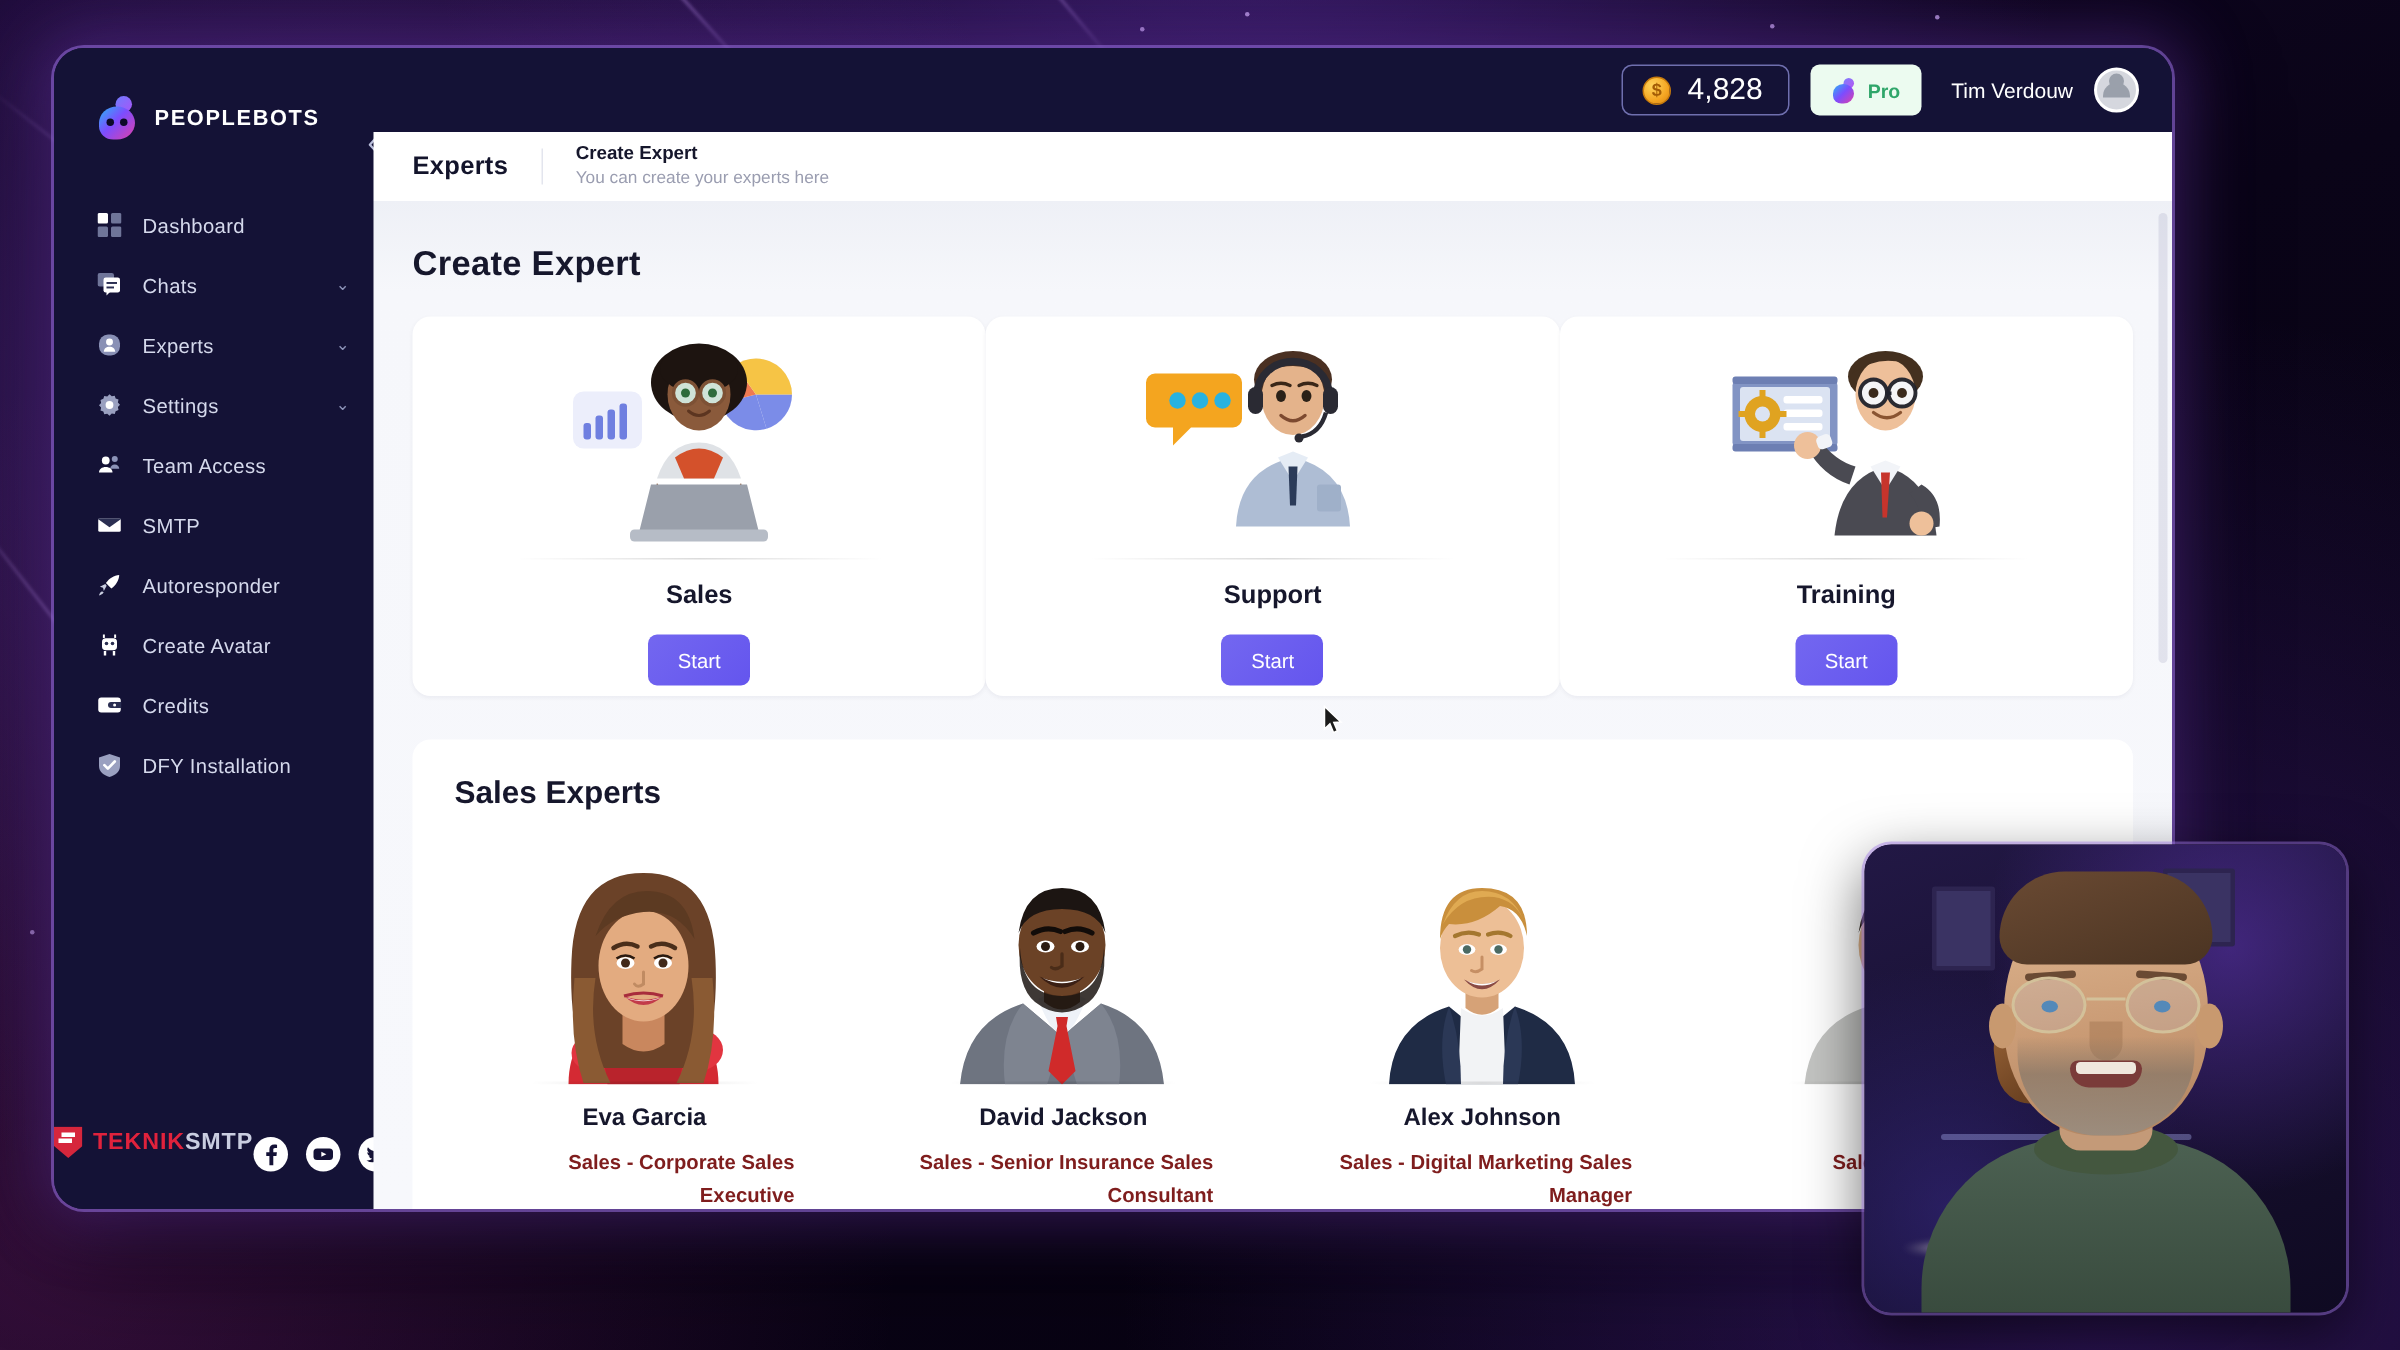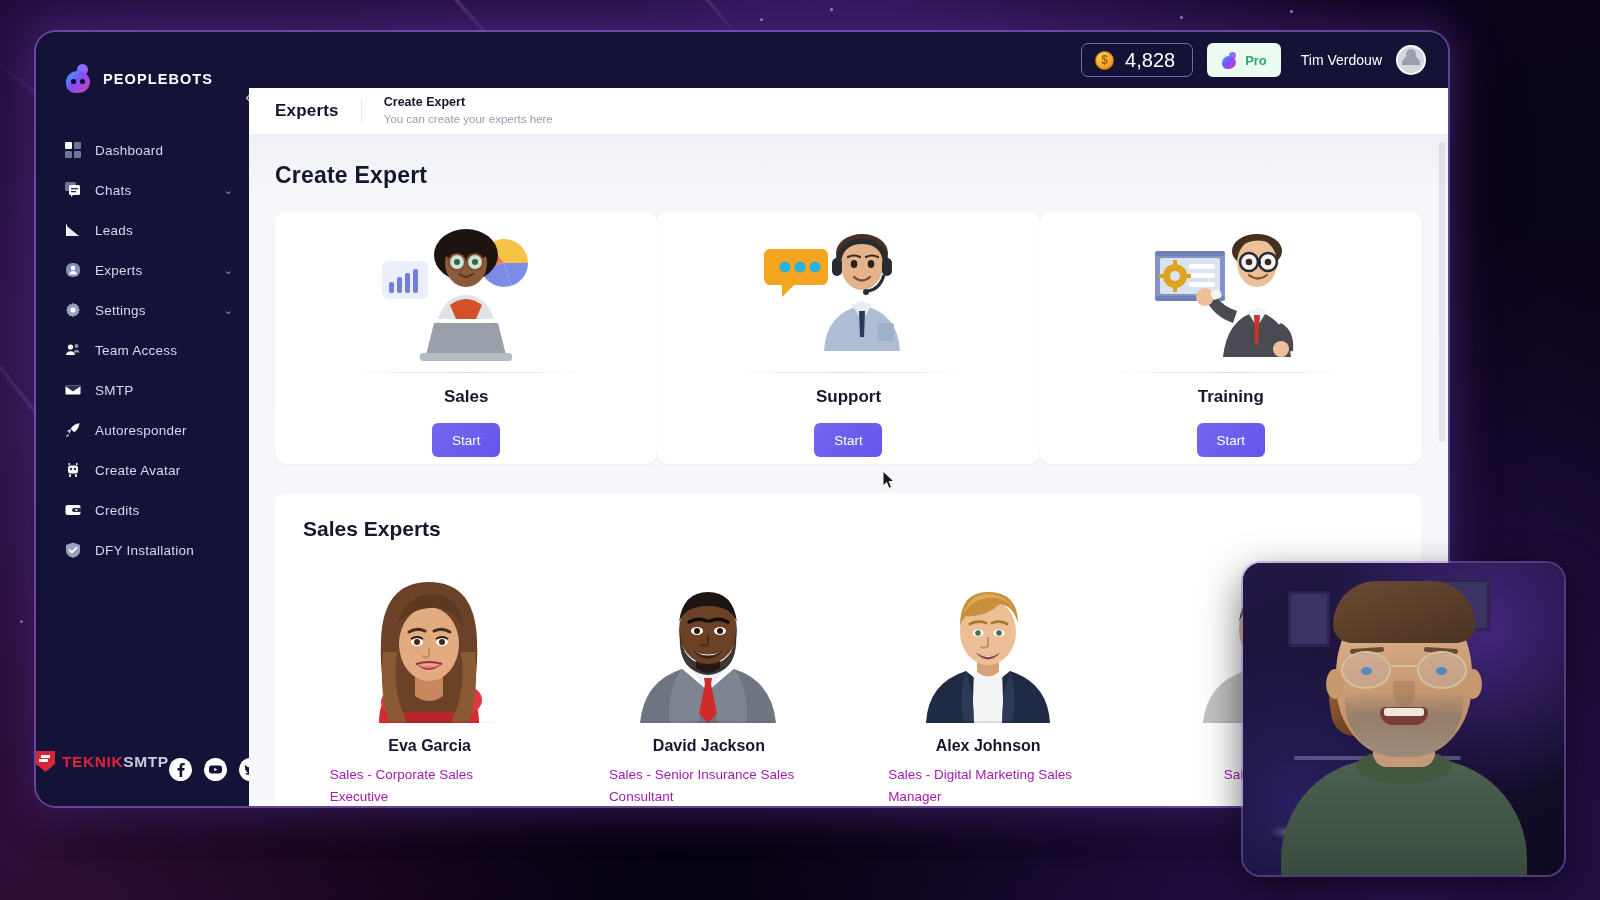--- a/index.html
+++ b/index.html
@@ -261,22 +261,22 @@
   }
   .person-photo .shadow-line {
     position: absolute; bottom: 0; left: 6%; width: 88%; height: 2px;
     background: linear-gradient(90deg, rgba(0,0,0,0) 0%, rgba(0,0,0,0.10) 50%, rgba(0,0,0,0) 100%);
   }
   .person-name {
     font-size: 16px; font-weight: bold; color: #16172c; margin-top: 14px;
     white-space: nowrap;
   }
   .person-role {
-    font-size: 13.5px; color: #a21caf; margin-top: 9px;
-    text-align: left; line-height: 1.6; max-width: 200px;
+    font-size: 13.5px; color: #7f1d1d; margin-top: 9px;
+    text-align: right; line-height: 1.6; max-width: 200px; font-weight: bold;
   }
 
   
   #vscroll {
     position: absolute; right: 3px; top: 8px;
     width: 6px; height: 300px; border-radius: 3px;
     background: rgba(120,120,160,0.16);
     cursor: pointer;
   }
 
@@ -456,30 +456,20 @@
               <rect x="4" y="3" width="11" height="10" rx="1.5" fill="#ffffff"></rect>
               <path d="M6 12 L6 15 L9 12 Z" fill="#ffffff"></path>
               <rect x="6" y="6" width="7" height="1.3" fill="#2b2f52"></rect>
               <rect x="6" y="9" width="5" height="1.3" fill="#2b2f52"></rect>
             </svg>
         </span>
         <span class="nav-label">Chats</span>
         <span class="nav-chev">⌄</span>
       </div>
 
-      <div class="nav-item">
-        <span class="nav-ico">
-          <svg width="16" height="16" viewBox="0 0 16 16">
-              <path d="M1 1 L1 14 L3 14 L3 6 Z" fill="#ffffff"></path>
-              <path d="M3 5 L14 14 L3 14 Z" fill="#e8eaf5"></path>
-            </svg>
-        </span>
-        <span class="nav-label">Leads</span>
-        <span class="nav-chev"></span>
-      </div>
 
       <div class="nav-item">
         <span class="nav-ico">
           <svg width="16" height="16" viewBox="0 0 16 16">
               <rect x="1" y="1" width="14" height="14" rx="6" fill="#8990b5"></rect>
               <circle cx="8" cy="6" r="2.3" fill="#ffffff"></circle>
               <path d="M4.2 12.5c0-2.1 1.7-3.4 3.8-3.4s3.8 1.3 3.8 3.4z" fill="#ffffff"></path>
             </svg>
         </span>
         <span class="nav-label">Experts</span>

